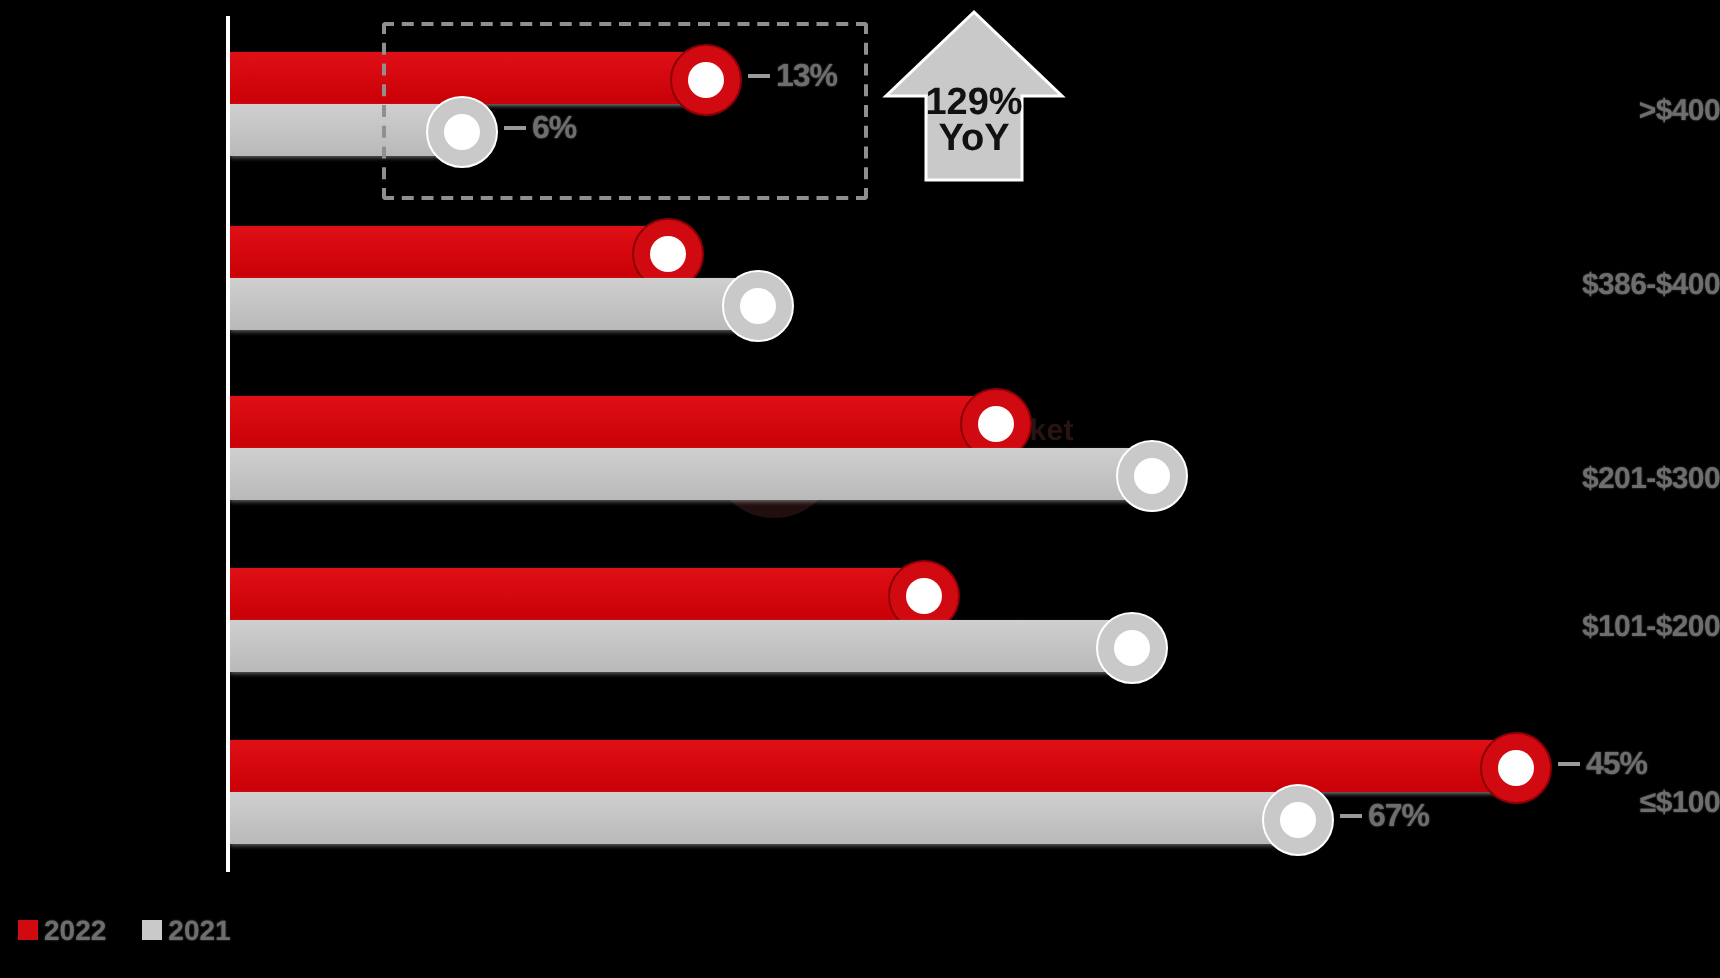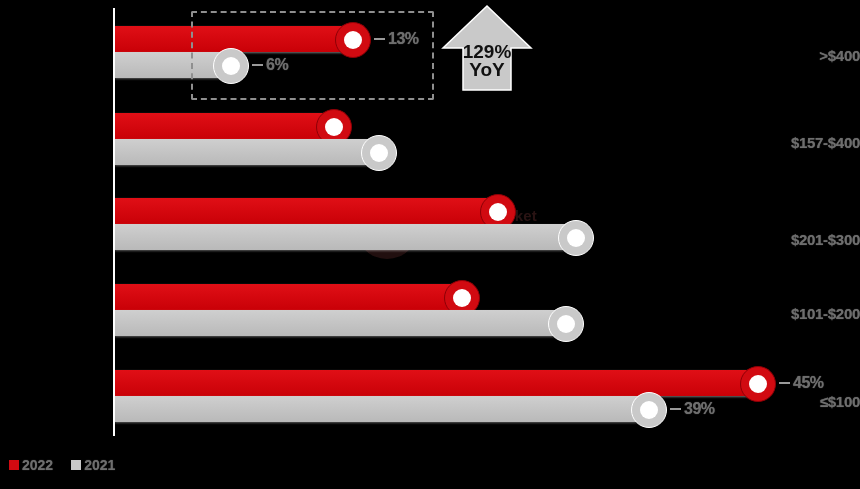--- a/index.html
+++ b/index.html
@@ -97,21 +97,21 @@
       <div class="val" style="left:374px;top:13px;"><span class="dash"></span><span>13%</span></div>
 
       <div class="bar y2021" style="top:26px;width:115px;"></div>
       <div class="marker y2021" style="left:230px;top:39px;"></div>
       <div class="val" style="left:252px;top:39px;"><span class="dash"></span><span>6%</span></div>
     </div>
 
     <div class="highlight-box" style="left:191px;top:11px;width:239px;height:85px;"></div>
 
     <div class="row" style="top:113px;">
-      <div class="cat-label" style="top:22px;">$157-$400</div>
+      <div class="cat-label" style="top:22px;">$386-$400</div>
 
       <div class="bar y2022" style="top:0px;width:218px;"></div>
       <div class="marker y2022" style="left:333px;top:13px;"></div>
 
       <div class="bar y2021" style="top:26px;width:263px;"></div>
       <div class="marker y2021" style="left:378px;top:39px;"></div>
     </div>
 
     <div class="row" style="top:198px;">
       <div class="cat-label" style="top:22px;margin-top:12px;">$201-$300</div>
@@ -135,21 +135,21 @@
 
     <div class="row" style="top:370px;">
       <div class="cat-label" style="top:24px;">≤$100</div>
 
       <div class="bar y2022" style="top:0px;width:642px;"></div>
       <div class="marker y2022" style="left:757px;top:13px;"></div>
       <div class="val" style="left:779px;top:13px;"><span class="dash"></span><span>45%</span></div>
 
       <div class="bar y2021" style="top:26px;width:533px;"></div>
       <div class="marker y2021" style="left:648px;top:39px;"></div>
-      <div class="val" style="left:670px;top:39px;"><span class="dash"></span><span>39%</span></div>
+      <div class="val" style="left:670px;top:39px;"><span class="dash"></span><span>67%</span></div>
     </div>
 
     <div class="arrow-callout" style="left:441px;top:4px;width:92px;height:88px;">
       <svg width="92" height="88" viewBox="0 0 92 88">
         <polygon points="46,2 90,44 70,44 70,86 22,86 22,44 2,44" fill="#c9c9c9" stroke="#ffffff" stroke-width="1.5"></polygon>
       </svg>
       <div class="arrow-text" style="top:39px;">129%</div>
       <div class="arrow-text" style="top:57px;">YoY</div>
     </div>
 

